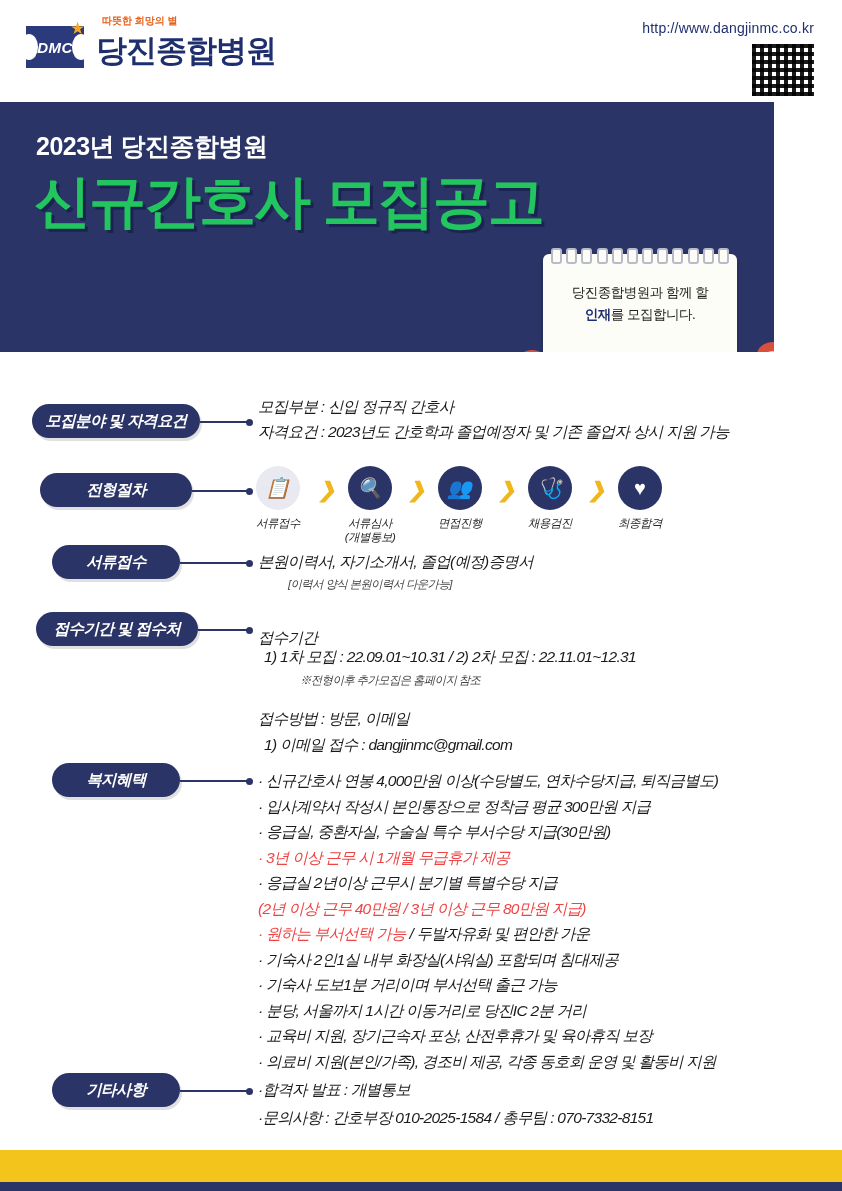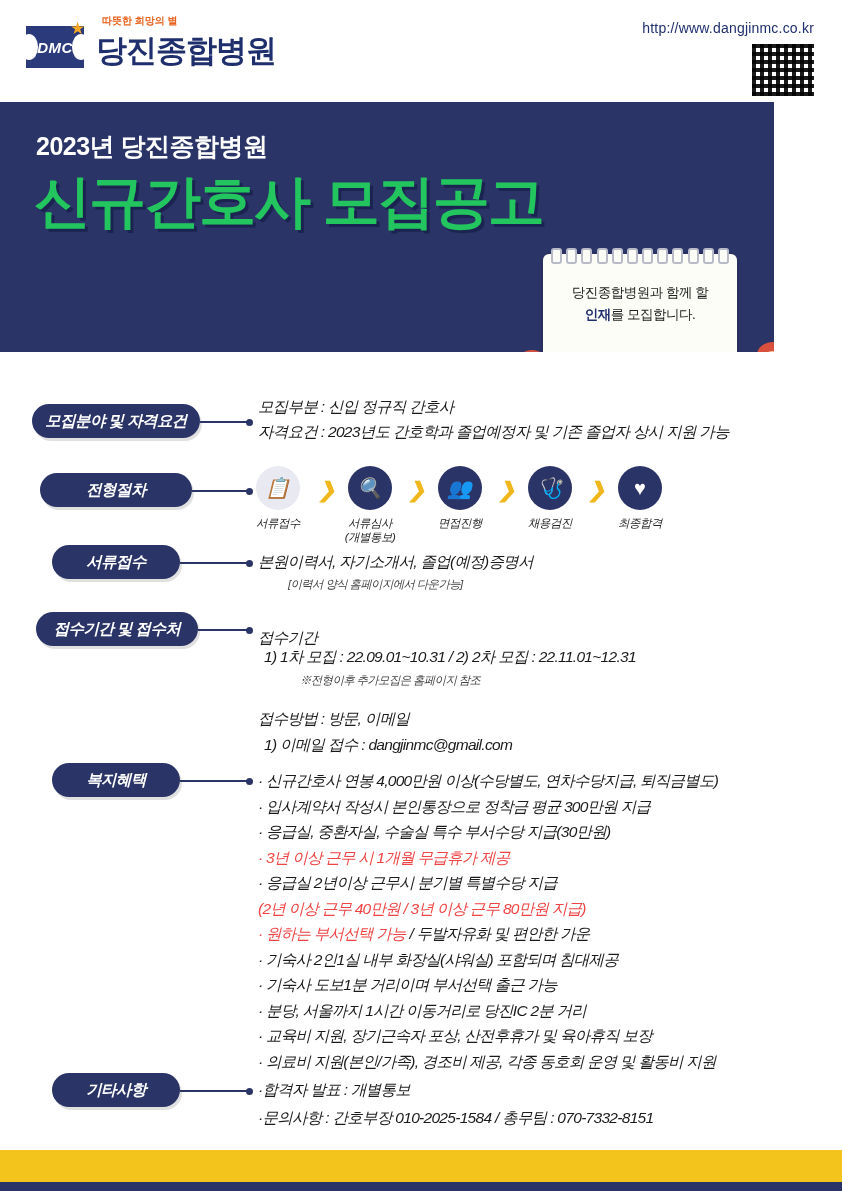--- a/index.html
+++ b/index.html
@@ -444,21 +444,21 @@
     </div>
     <div class="proc-arrow" style="left:588px; top:108px;">❯</div>
     <div class="proc-item" style="left:602px; top:96px;">
       <div class="proc-circle">♥</div>
       <div class="proc-label">최종합격</div>
     </div>
 
     <div class="pill" style="left:52px; top:175px; width:128px;">서류접수</div>
     <div class="connector" style="left:180px; top:192px; width:70px;"></div>
     <div class="body-text" style="left:258px; top:180px;">본원이력서, 자기소개서, 졸업(예정)증명서</div>
-    <div class="body-text small-note" style="left:288px; top:206px;">[이력서 양식 홈페이지에서 다운가능]</div>
+    <div class="body-text small-note" style="left:288px; top:206px;">[이력서 양식 본원이력서 다운가능]</div>
 
     <div class="pill" style="left:36px; top:242px; width:162px;">접수기간 및 접수처</div>
     <div class="connector" style="left:198px; top:259px; width:52px;"></div>
     <div class="body-text" style="left:258px; top:232px;margin-top:24px;">접수기간</div>
     <div class="body-text" style="left:264px; top:275px;">1) 1차 모집 : 22.09.01~10.31  / 2) 2차 모집 : 22.11.01~12.31</div>
     <div class="body-text small-note" style="left:300px; top:302px;">※전형이후 추가모집은 홈페이지 참조</div>
     <div class="body-text" style="left:258px; top:337px;">접수방법 : 방문, 이메일</div>
     <div class="body-text" style="left:264px; top:363px;">1) 이메일 접수 : dangjinmc@gmail.com</div>
 
     <div class="pill" style="left:52px; top:393px; width:128px;">복지혜택</div>

